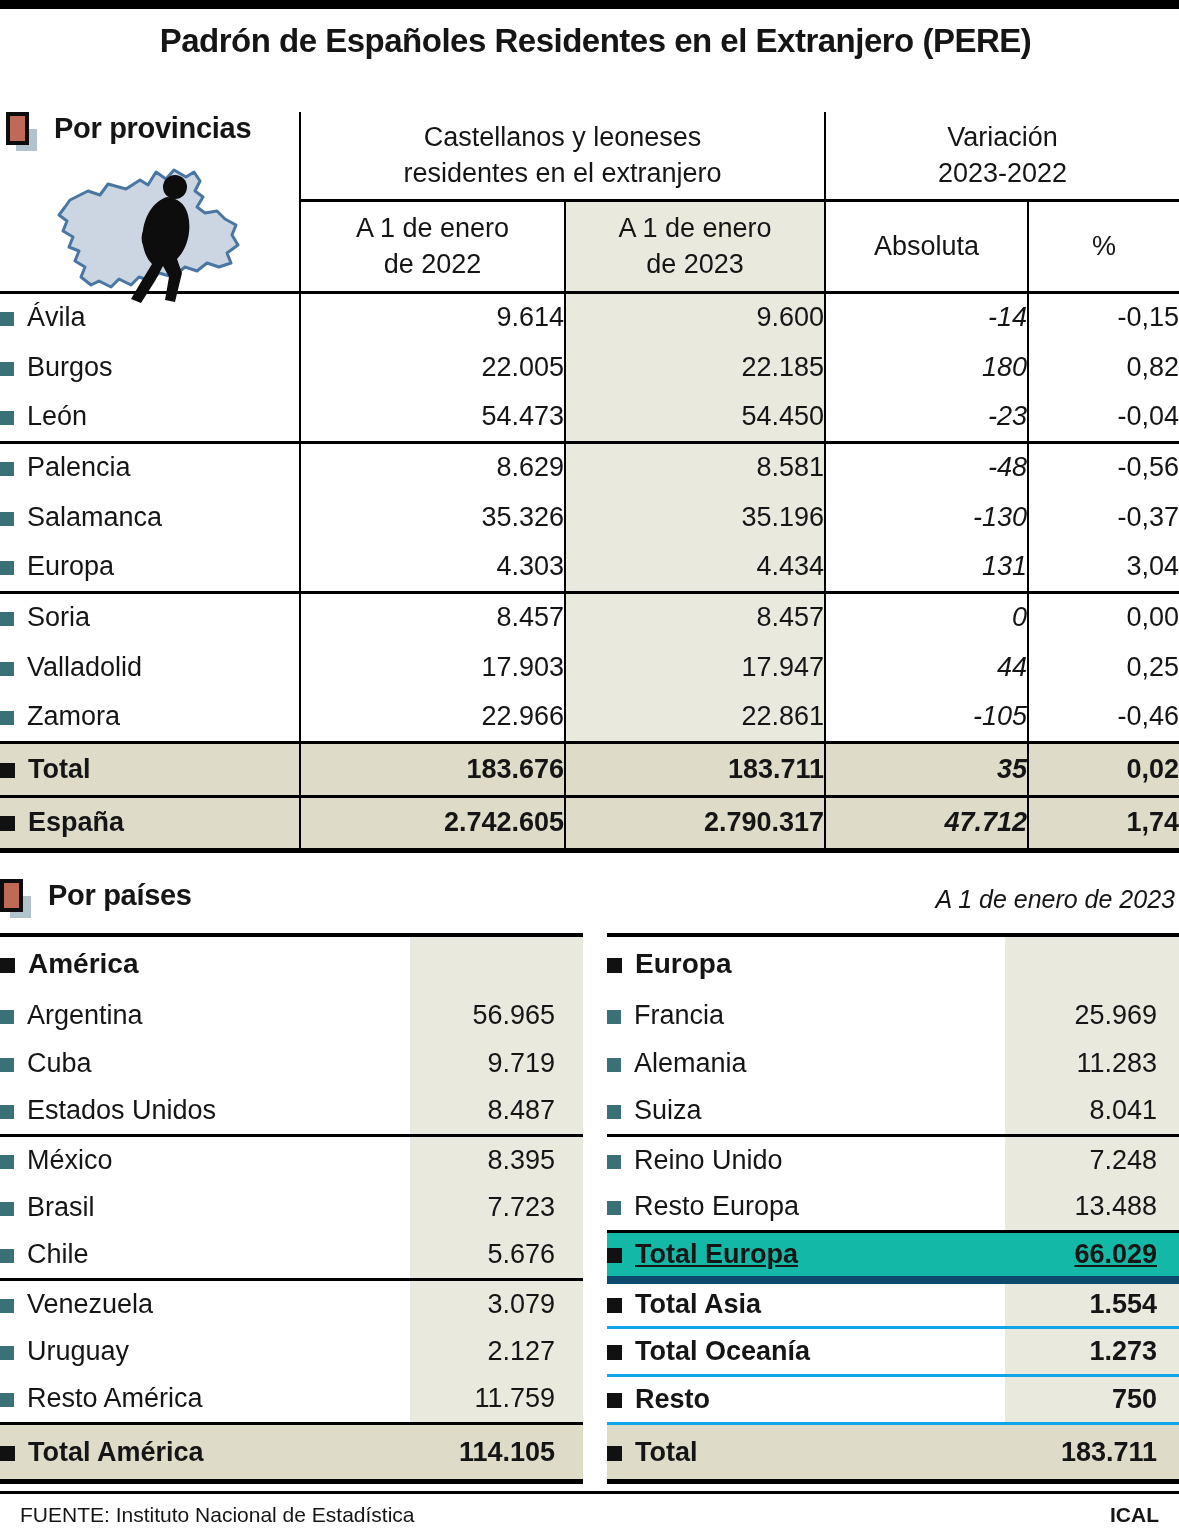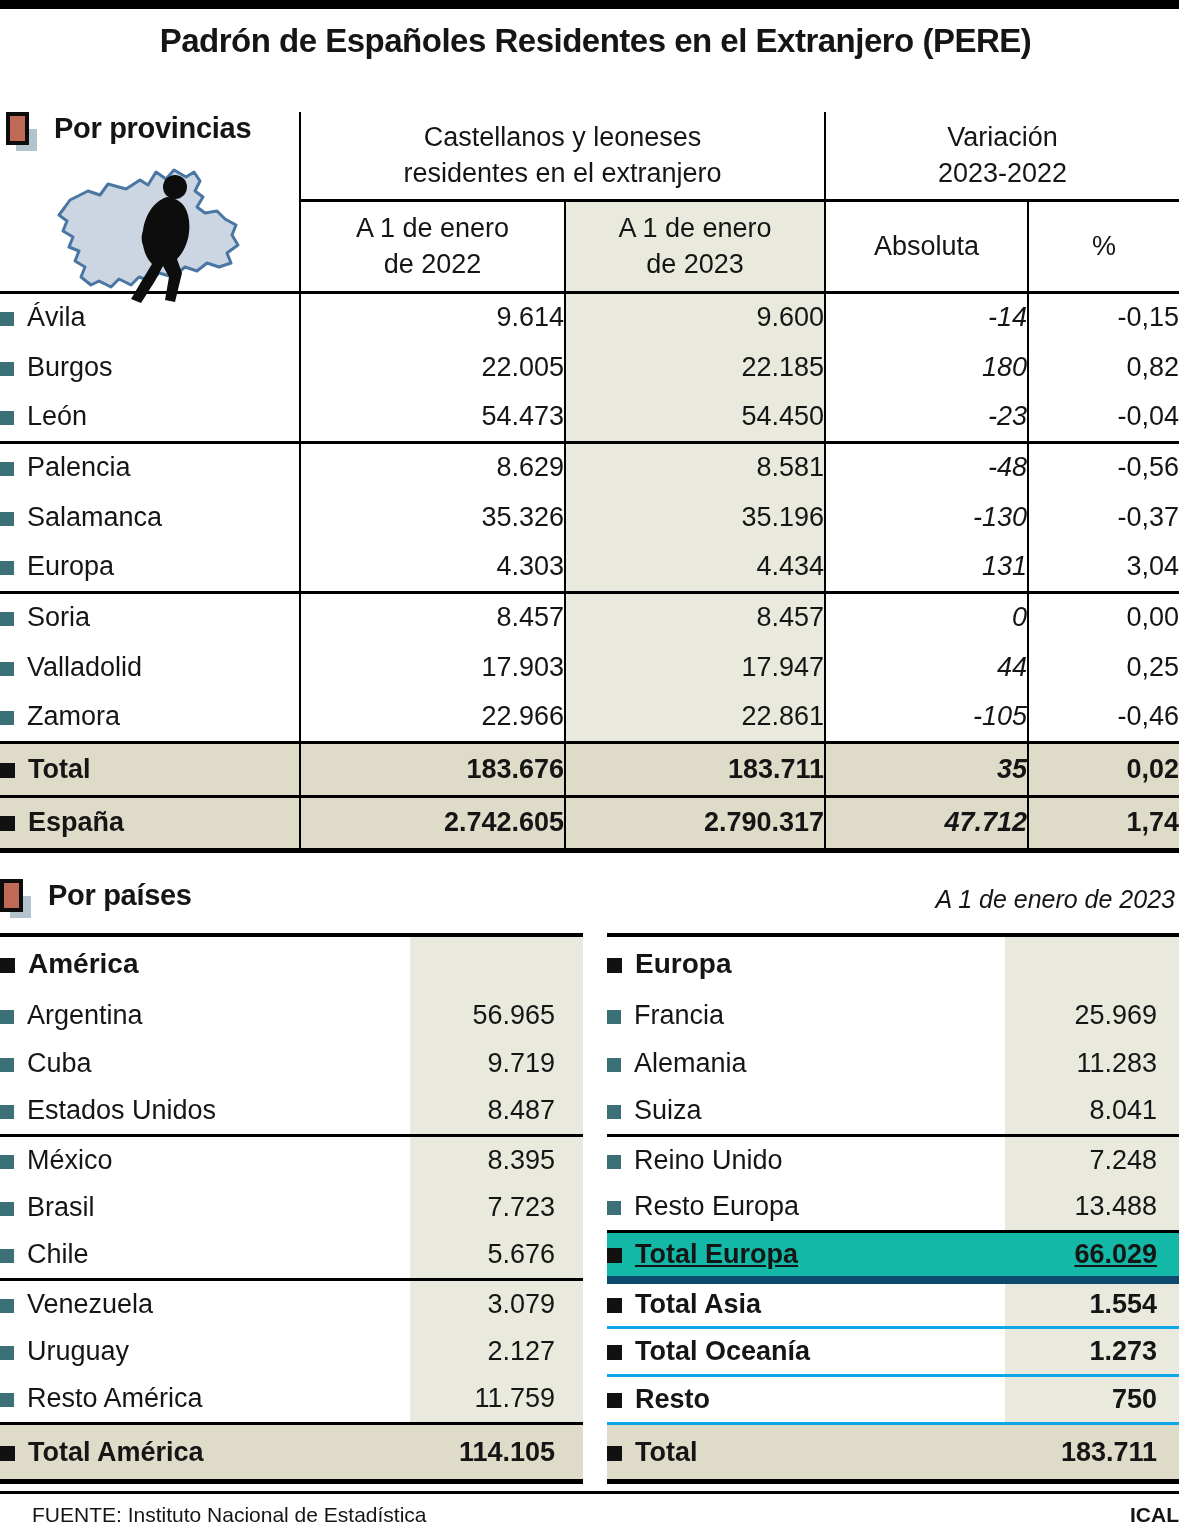--- a/index.html
+++ b/index.html
@@ -62,21 +62,21 @@
   td.val{text-align:right;font-variant-numeric:tabular-nums;}
   .left td.val{padding-right:28px;}
   .right td.val{padding-right:22px;}
   tr.beige td{background:#14b8a6;font-weight:bold;border-bottom:8px solid #0c4a6e;text-decoration:underline;}
   tr.blast{height:58px;}
   tr.blast td{background:#dedcc8;font-weight:bold;border-bottom:5px solid #000;}
   tr.boldrow td{font-weight:bold;border-bottom:3px solid #0ea5e9;}
 
   
   .foot-rule{border-top:3px solid #000;margin-top:7px;}
-  .footer{display:flex;justify-content:space-between;font-size:21px;margin-top:9px;padding:0 0;margin-left:32px;}
+  .footer{display:flex;justify-content:space-between;font-size:21px;margin-top:9px;padding:0 20px;}
   .credit{font-weight:bold;}
 </style>
 </head>
 <body>
 
 <div class="topbar"></div>
 <h1 class="title">Padrón de Españoles Residentes en el Extranjero (PERE)</h1>
 
 <div class="prov">
 

